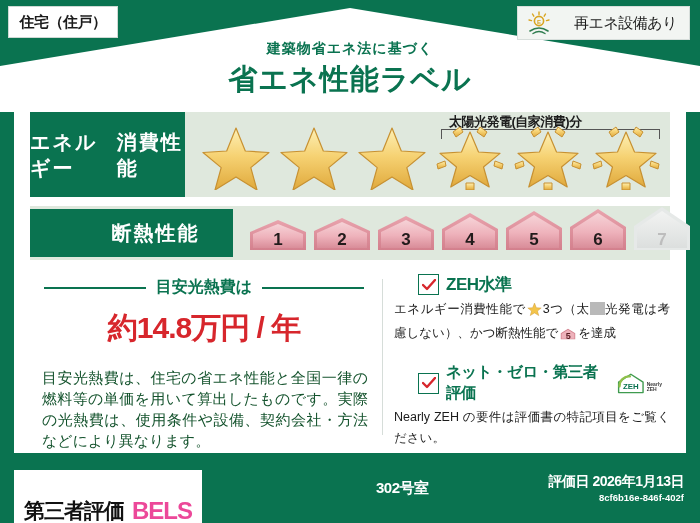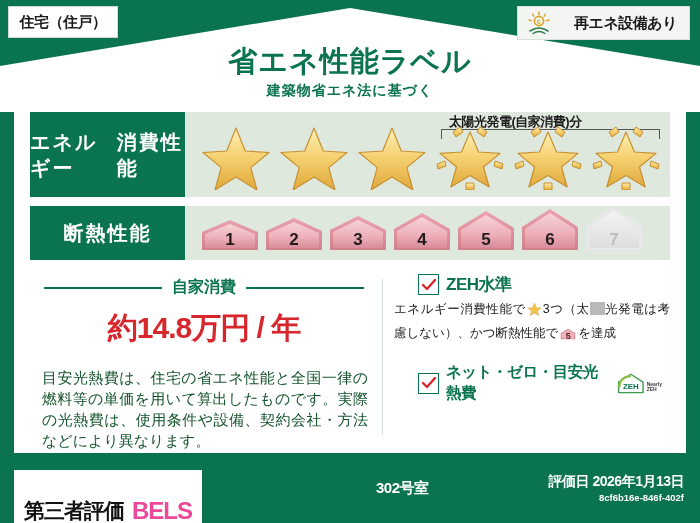--- a/index.html
+++ b/index.html
@@ -18,21 +18,21 @@
     font-size:15px;font-weight:bold;color:#1b1b1b;letter-spacing:-0.5px;
     z-index:6;
   }
   
   #renewable-badge{
     position:absolute;right:10px;top:6px;height:32px;
     background:#f2f5f2;border:1px solid #d7dedb;
     display:flex;align-items:center;gap:6px;padding:0 12px 0 8px;
     z-index:6;
   }
-  #renewable-badge .lbl{font-size:15px;font-weight:bold;color:#1b1b1b;letter-spacing:-0.5px;margin-left:16px;}
+  #renewable-badge .lbl{font-size:15px;font-weight:normal;color:#1b1b1b;letter-spacing:-0.5px;margin-left:16px;}
   
   #header-banner{
     position:absolute;left:0;top:0;width:700px;height:112px;z-index:2;
   }
   #header-texts{position:absolute;left:0;top:40px;width:700px;text-align:center;z-index:5;}
   #header-sub{font-size:14px;font-weight:bold;color:#0a7350;letter-spacing:1px;}
   #header-title{font-size:29px;font-weight:bold;color:#0a7350;letter-spacing:1px;margin-top:2px;}
   
   #body-panel{
     position:absolute;left:14px;top:98px;width:672px;height:355px;
@@ -41,21 +41,21 @@
   
   .perf-row{position:absolute;left:16px;width:640px;background:#dfe8dd;display:flex;align-items:center;}
   #energy-row{top:14px;height:85px;}
   #insul-row{top:108px;height:54px;}
   .row-label{
     background:#0a7350;color:#ffffff;font-weight:bold;
     display:flex;flex-direction:row;align-items:center;justify-content:center;
     letter-spacing:2px;
   }
   #energy-row .row-label{width:155px;height:85px;font-size:20px;line-height:26px;}
-  #insul-row .row-label{width:155px;height:54px;font-size:20px;}
+  #insul-row .row-label{width:155px;height:48px;font-size:20px;padding-left:48px;}
   .row-body{flex:1;position:relative;height:100%;}
   
   #stars-wrap{position:absolute;left:14px;top:8px;display:flex;align-items:center;gap:4px;}
   .star-cell{position:relative;width:74px;height:70px;}
   .star-cell svg{position:absolute;left:0;top:0;}
   
   #solar-bracket{position:absolute;left:252px;top:3px;width:225px;height:24px;}
   #solar-bracket .bk-label{
     position:absolute;left:12px;top:-2px;width:225px;text-align:left;
     font-size:13px;font-weight:bold;color:#1b1b1b;letter-spacing:-0.5px;
@@ -114,22 +114,22 @@
   #eval-id{position:absolute;right:16px;top:31px;font-size:9.5px;font-weight:bold;color:#fff;letter-spacing:0px;}
 </style>
 </head>
 <body>
 
 <svg id="header-banner" viewBox="0 0 700 112" preserveAspectRatio="none">
   <polygon points="0,112 0,66 350,8 700,66 700,112" fill="#ffffff"></polygon>
 </svg>
 
 <div id="header-texts">
+  <div id="header-sub">建築物省エネ法に基づく</div>
   <div id="header-title">省エネ性能ラベル</div>
-  <div id="header-sub">建築物省エネ法に基づく</div>
 </div>
 
 <div id="doc-type-tab">
   <span>住宅（住戸）</span>
 </div>
 
 <div id="renewable-badge">
   <svg width="26" height="24" viewBox="0 0 26 24">
     <g stroke="#d9a520" stroke-width="1.4" stroke-linecap="round" fill="none">
       <line x1="13" y1="1" x2="13" y2="3.5"></line>
@@ -304,21 +304,21 @@
         </div>
 
       </div>
     </div>
   </div>
 
   <div id="lower">
     <div id="cost-col">
       <div id="cost-head">
         <span class="rule"></span>
-        <span class="txt">自家消費</span>
+        <span class="txt">目安光熱費は</span>
         <span class="rule"></span>
       </div>
       <div id="cost-value">約14.8万円 / 年</div>
       <div id="cost-note">目安光熱費は、住宅の省エネ性能と全国一律の燃料等の単価を用いて算出したものです。実際の光熱費は、使用条件や設備、契約会社・方法などにより異なります。</div>
     </div>
 
     <div id="divider-v"></div>
 
     <div id="zeh-col">
 
@@ -338,30 +338,31 @@
               <polygon points="6,22 31,6 56,22 56,41 6,41" fill="#eeb2bb"></polygon>
             </svg><span class="n">5</span></span><span>を達成</span>
       </div>
 
       <div class="zeh-head" style="margin-top:14px;">
         <span class="chk">
           <svg width="14" height="12" viewBox="0 0 14 12">
             <polyline points="1,6 5,10 13,1" fill="none" stroke="#d7262c" stroke-width="2.4" stroke-linecap="round" stroke-linejoin="round"></polyline>
           </svg>
         </span>
-        <span class="zeh-title k2">ネット・ゼロ・目安光熱費</span>
+        <span class="zeh-title k2">ネット・ゼロ・第三者評価</span>
         <span id="zeh-logo">
           <svg width="34" height="24" viewBox="0 0 34 24">
             <polygon points="17,2 31,11 31,23 3,23 3,11" fill="none" stroke="#3f9b4f" stroke-width="1.6" stroke-linejoin="round"></polygon>
             <path d="M4 16 A11 11 0 0 1 16 4.5" fill="none" stroke="#8fc04a" stroke-width="2.6" stroke-linecap="round"></path>
             <text x="17" y="19" font-size="9" font-weight="bold" text-anchor="middle" fill="#0a7350" font-family="'Liberation Sans',sans-serif">ZEH</text>
           </svg>
           <span class="nearly">Nearly ZEH</span>
         </span>
       </div>
+      <div class="zeh-body">Nearly ZEH の要件は評価書の特記項目をご覧ください。</div>
     </div>
   </div>
 </div>
 
 <div id="footer">
   <div id="bels-plate">
     <span id="bels-jp">第三者評価</span>
     <span id="bels-en">BELS</span>
   </div>
   <div id="prop-room">302号室</div>

